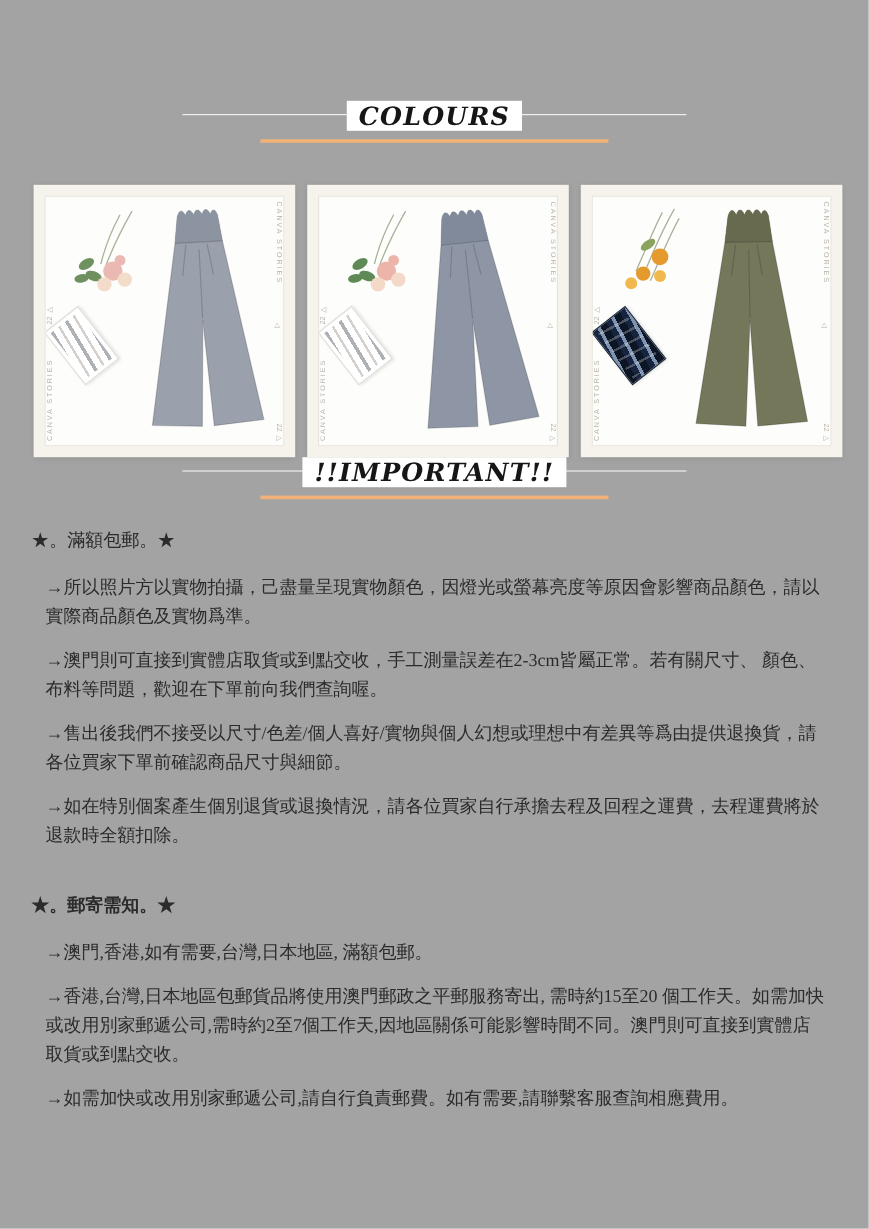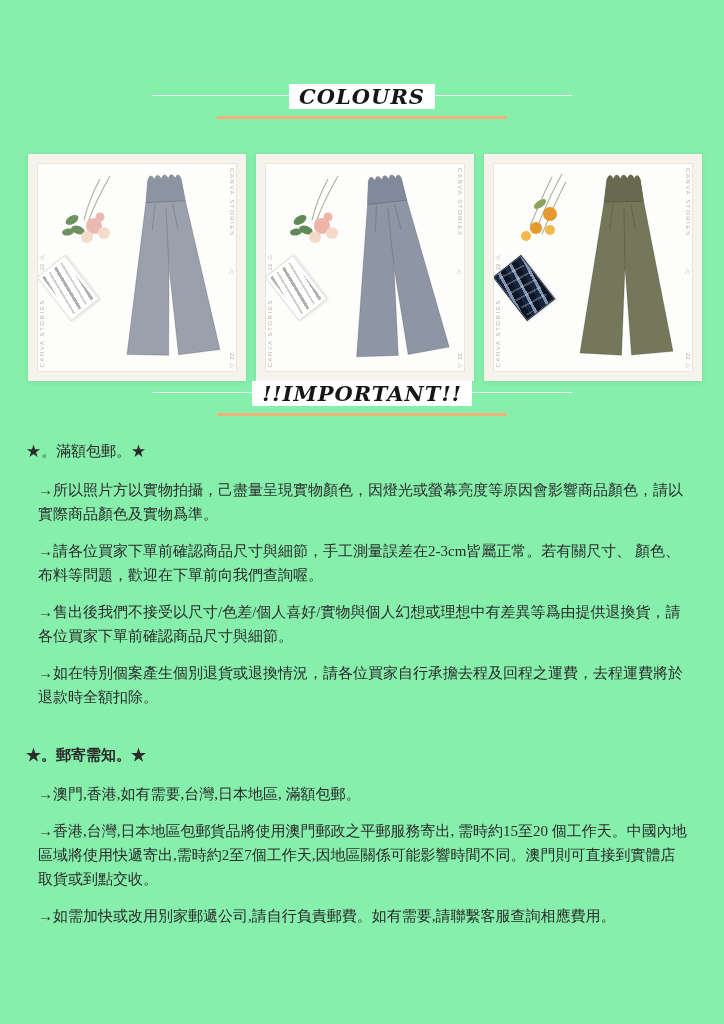--- a/index.html
+++ b/index.html
@@ -2,21 +2,21 @@
 <html><head>
 <meta charset="utf-8">
 <style>
   html,body{margin:0;padding:0;background:#ffffff;}
   body{
     width:724px;height:1024px;overflow:hidden;position:relative;
     font-family:"Liberation Serif","DejaVu Serif",serif;
     color:#2a2a2a;
     -webkit-font-smoothing:antialiased;
   }
-  .page{width:724px;height:1024px;position:relative;background:#86efac;}
+  .page{width:724px;height:1024px;position:relative;background:#a3a3a3;}
 
   
   .heading-block{
     width:300px;margin:0 auto;text-align:center;position:relative;
   }
   .heading-block.first{padding-top:84px;}
   .heading-block.second{}
   .heading-title{
     font-family:"DejaVu Serif","Liberation Serif",serif;
     font-style:italic;font-weight:bold;
@@ -199,23 +199,23 @@
 
   <div class="heading-block second">
     <div class="faint-rule"></div>
     <span class="heading-title">!!IMPORTANT!!</span>
     <div class="heading-underline" style="background:#f0b279"></div>
   </div>
 
   <div class="notices">
     <h3 class="notice-heading">★。滿額包郵。★</h3>
     <p>→所以照片方以實物拍攝，己盡量呈現實物顏色，因燈光或螢幕亮度等原因會影響商品顏色，請以實際商品顏色及實物爲準。</p>
-    <p>→請各位買家下單前確認商品尺寸與細節，手工測量誤差在2-3cm皆屬正常。若有關尺寸、 顏色、 布料等問題，歡迎在下單前向我們查詢喔。</p>
+    <p>→澳門則可直接到實體店取貨或到點交收，手工測量誤差在2-3cm皆屬正常。若有關尺寸、 顏色、 布料等問題，歡迎在下單前向我們查詢喔。</p>
     <p>→售出後我們不接受以尺寸/色差/個人喜好/實物與個人幻想或理想中有差異等爲由提供退換貨，請各位買家下單前確認商品尺寸與細節。</p>
     <p>→如在特別個案產生個別退貨或退換情況，請各位買家自行承擔去程及回程之運費，去程運費將於退款時全額扣除。</p>
 
     <h3 class="notice-heading shipping">★。郵寄需知。★</h3>
     <p>→澳門,香港,如有需要,台灣,日本地區, 滿額包郵。</p>
-    <p>→香港,台灣,日本地區包郵貨品將使用澳門郵政之平郵服務寄出, 需時約15至20 個工作天。中國內地區域將使用快遞寄出,需時約2至7個工作天,因地區關係可能影響時間不同。澳門則可直接到實體店取貨或到點交收。</p>
+    <p>→香港,台灣,日本地區包郵貨品將使用澳門郵政之平郵服務寄出, 需時約15至20 個工作天。如需加快或改用別家郵遞公司,需時約2至7個工作天,因地區關係可能影響時間不同。澳門則可直接到實體店取貨或到點交收。</p>
     <p>→如需加快或改用別家郵遞公司,請自行負責郵費。如有需要,請聯繫客服查詢相應費用。</p>
   </div>
 
 </div>
 
 </body></html>

